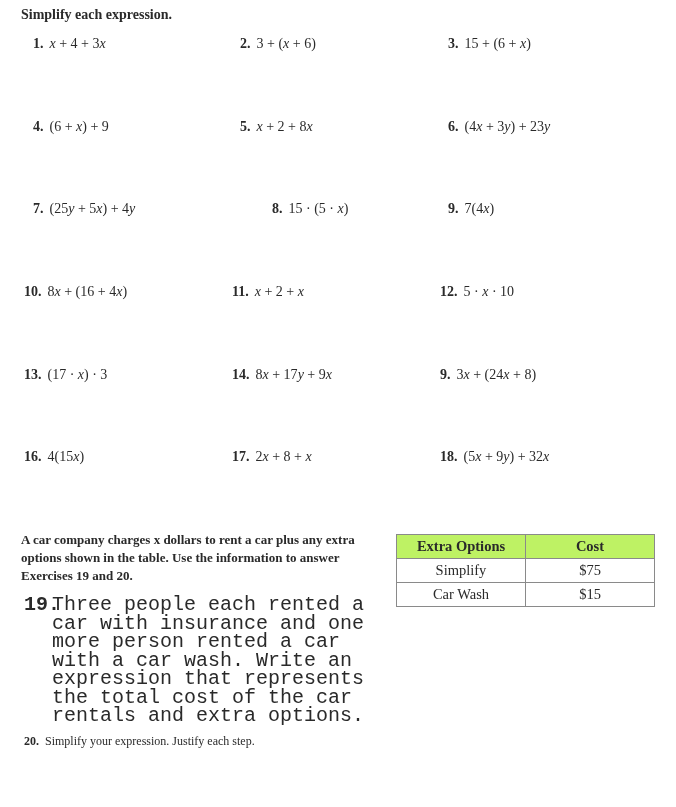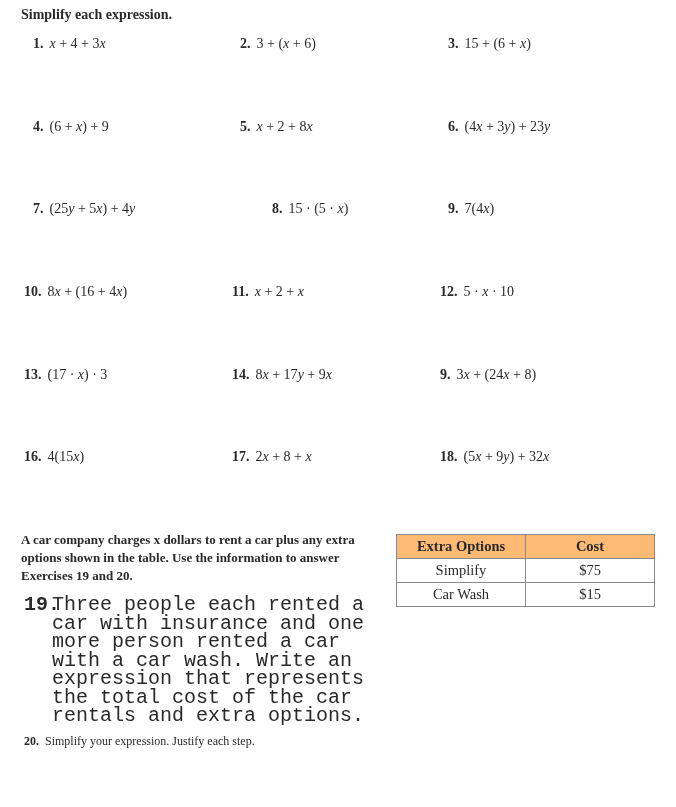--- a/index.html
+++ b/index.html
@@ -14,21 +14,21 @@
            font-size: 13px; line-height: 18px; font-family: "Liberation Serif", serif; }
   .q19 { position: absolute; left: 24px; top: 596px; width: 350px; font-size: 20px; line-height: 18.5px;
          font-family: Liberation Mono, monospace; }
   .q19 .num { font-weight: bold; position: absolute; left: 0; top: 0; }
   .q19 .text { display: block; padding-left: 28px; }
   .q20 { position: absolute; left: 24px; top: 734px; font-size: 12px; font-family: "Liberation Serif", serif; }
   .q20 .num { font-weight: bold; margin-right: 6px; }
   table.opts { position: absolute; left: 396px; top: 534px; border-collapse: collapse;
                font-family: "Liberation Serif", serif; font-size: 14.5px; }
   table.opts th, table.opts td { border: 1px solid #8a8a8a; text-align: center; height: 23px; padding: 0; }
-  table.opts th { background: #fdba74; font-weight: bold; }
+  table.opts th { background: #bef264; font-weight: bold; }
   table.opts .c1 { width: 128px; }
   table.opts .c2 { width: 128px; }
 </style>
 </head>
 <body>
 
 <div class="title">Simplify each expression.</div>
 
 <div id="problems">
     <div class="prob" style="left: 33px; top: 36px;"><span class="num">1.</span><span class="expr"><i>x</i> + 4 + 3<i>x</i></span></div>

